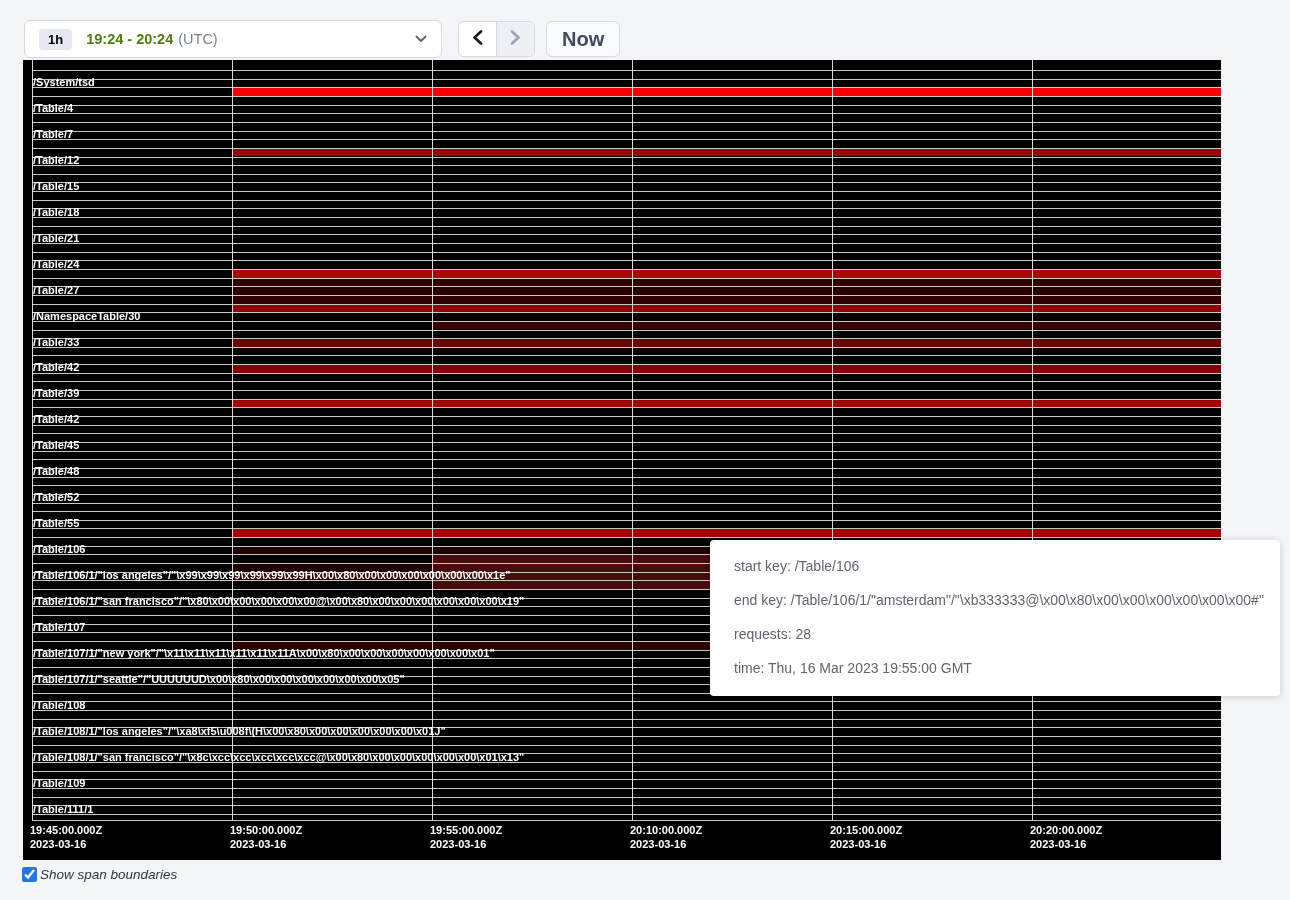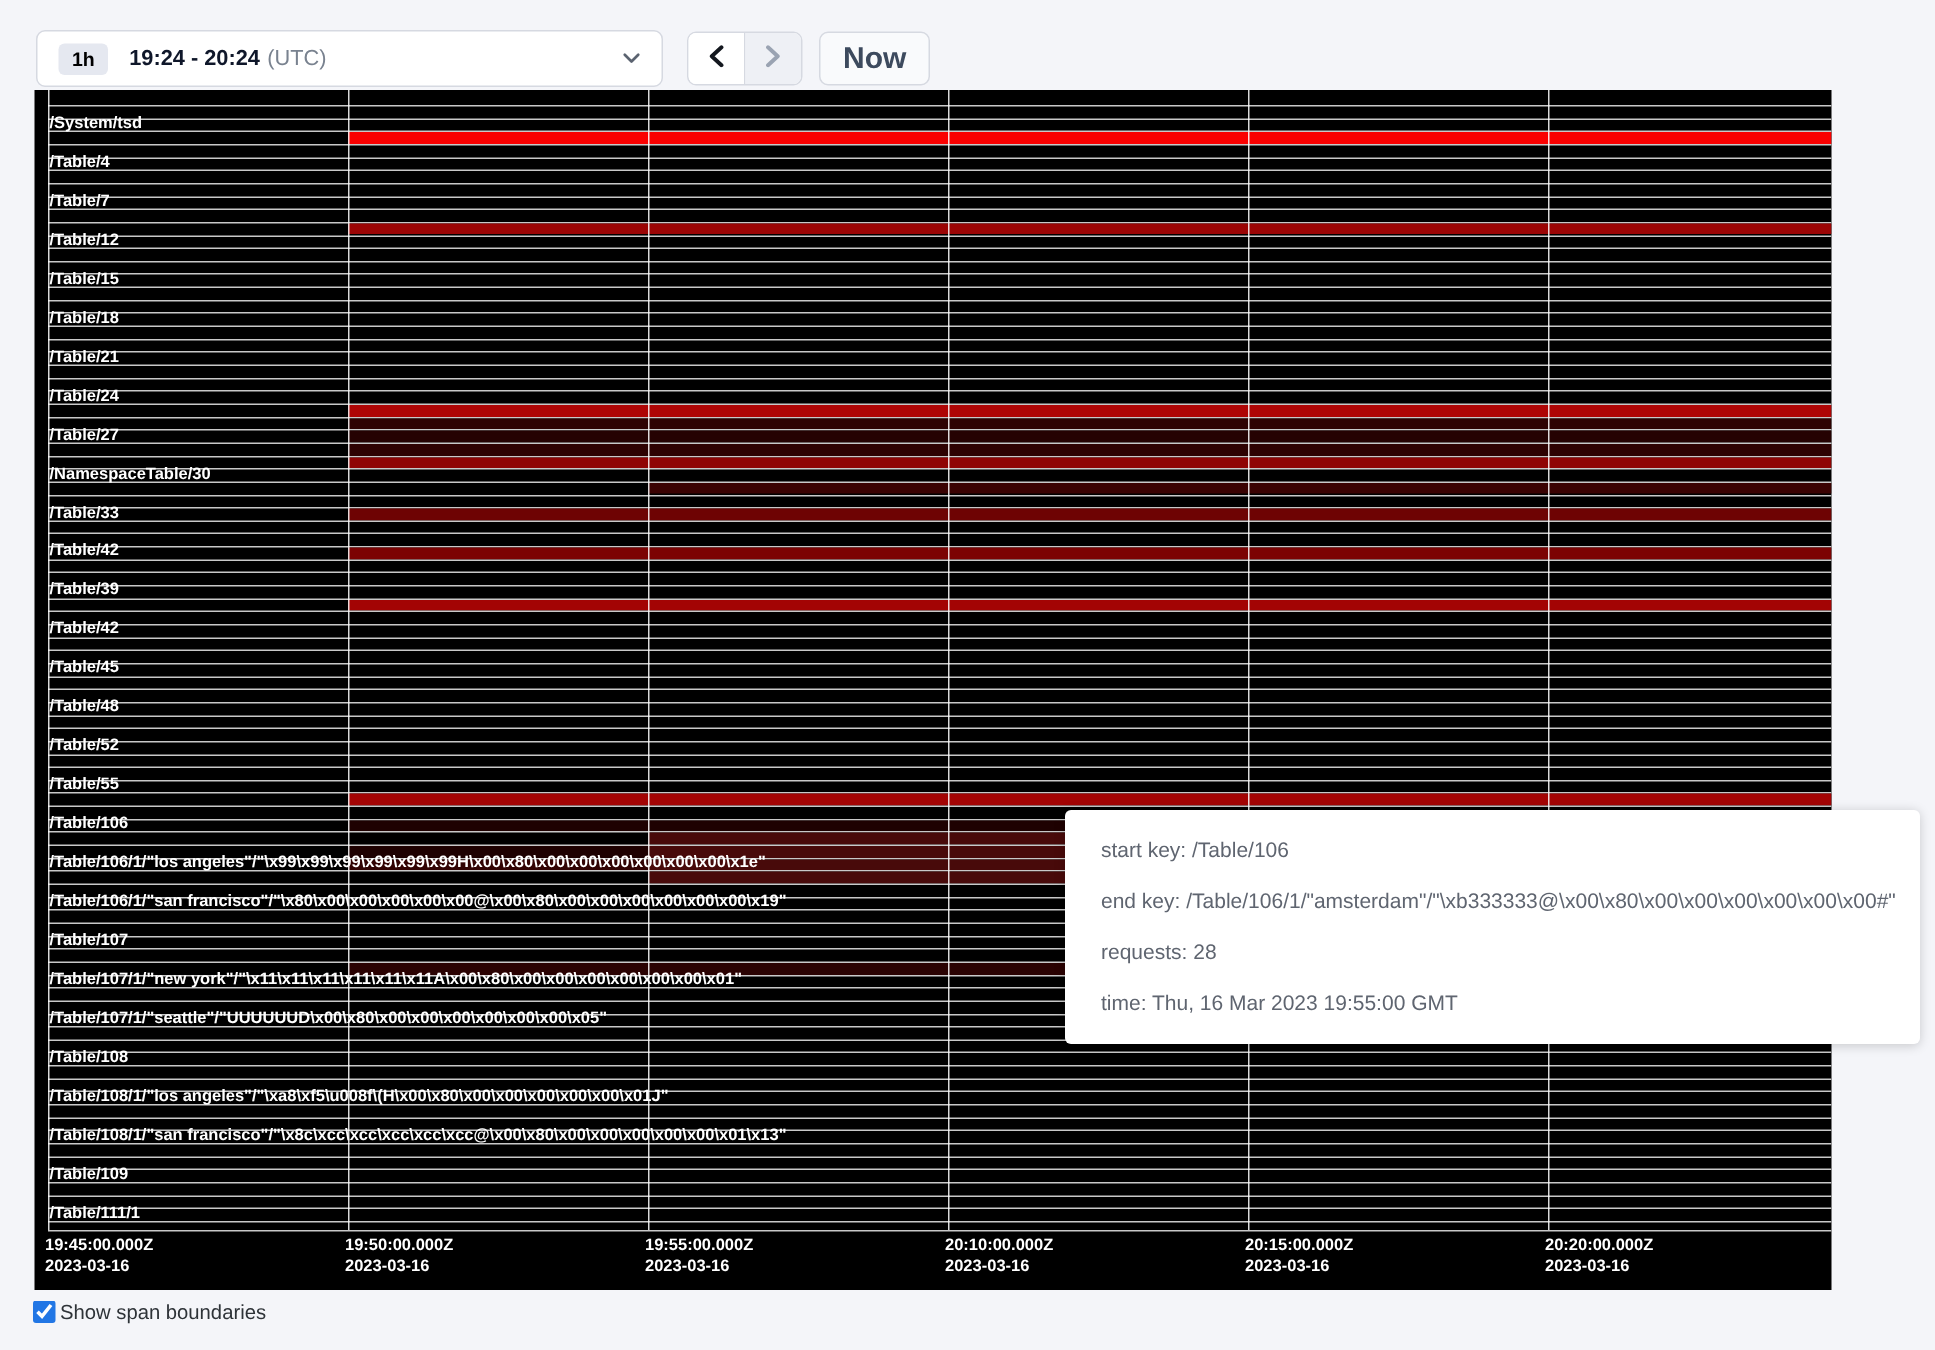--- a/index.html
+++ b/index.html
@@ -14,21 +14,21 @@
     position:absolute;left:24px;top:20px;width:418px;height:38px;
     background:#ffffff;border:1px solid #d6d9e1;border-radius:6px;
     display:flex;align-items:center;padding:0 14px;box-sizing:border-box;cursor:pointer;
   }
   .chip{
     background:#e5e8f0;border-radius:4px;padding:3px 9px;
     font-size:13px;font-weight:700;color:#40
 
 4d61;
   }
-  .range-label{margin-left:14px;font-size:14.5px;font-weight:700;color:#0f172a;}
+  .range-label{margin-left:14px;font-size:14.5px;font-weight:700;color:#4d7c0f;}
   .range-suffix{margin-left:5px;font-size:14.5px;font-weight:400;color:#79828f;}
   .sel-caret{margin-left:auto;display:flex;align-items:center;}
   .nav-group{
     position:absolute;left:458px;top:21px;height:36px;width:77px;
     border:1px solid #d6d9e1;border-radius:6px;overflow:hidden;
     display:flex;box-sizing:border-box;background:#fff;
   }
   .nav-btn{
     flex:1;display:flex;align-items:center;justify-content:center;
     border:none;background:#ffffff;cursor:pointer;padding:0;
@@ -71,21 +71,21 @@
     font-size:14px;color:#5f6570;line-height:34px;white-space:nowrap;
   }
   
   .footer-check{
     position:absolute;left:22px;top:867px;display:flex;align-items:center;
   }
   .footer-check input{
     width:15px;height:15px;margin:0;accent-color:#2176e5;cursor:pointer;
   }
   .footer-check label{
-    margin-left:3px;font-size:13.5px;color:#2e3338;
+    margin-left:3px;font-size:13.5px;color:#2e3338;font-style:italic;
   }
 </style>
 </head>
 <body>
 
 <div class="time-selector">
   <span class="chip">1h</span>
   <span class="range-label">19:24 - 20:24</span>
   <span class="range-suffix">(UTC)</span>
   <span class="sel-caret">

